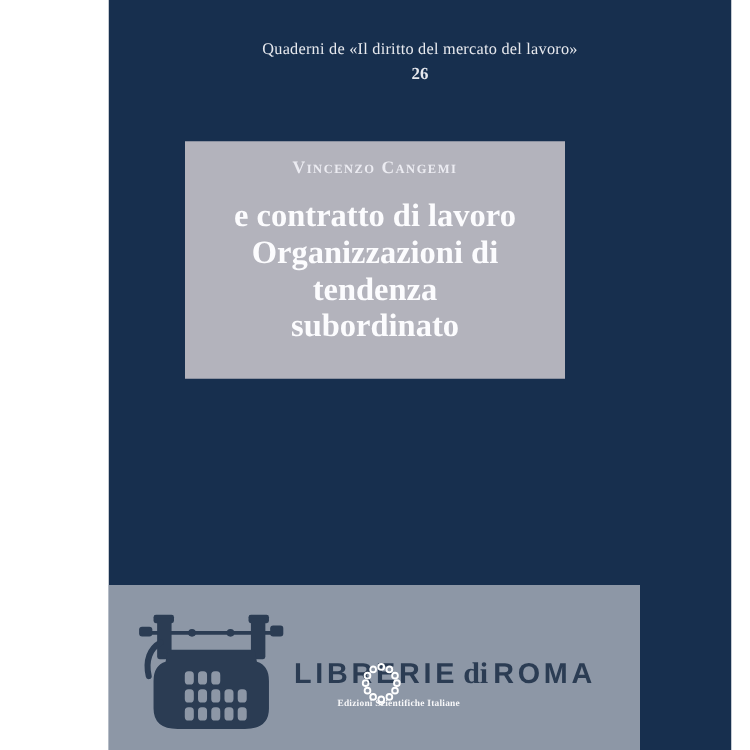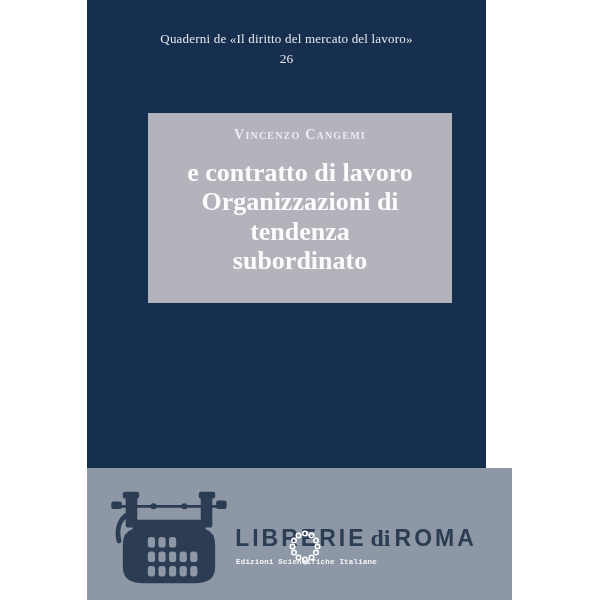--- a/index.html
+++ b/index.html
@@ -2,30 +2,30 @@
 <html style="--navy: #172f4e; --panel: #b3b3bc; --band: #8d97a6; --ink: #2b3c53; --white: #ffffff;"><head>
 <meta charset="utf-8">
 <style>
   html,body{margin:0;padding:0;background:#ffffff;}
   .stage{
     position:relative;width:600px;height:600px;margin:0 auto;
     background:var(--white,#ffffff);overflow:hidden;
     font-family:"Liberation Serif",serif;
   }
   .cover{
-    position:absolute;left:87px;top:0;width:399px;height:600px;
+    position:absolute;left:87px;top:0;width:498px;height:600px;
     background:var(--navy,#172f4e);
   }
   
   .series{
     position:absolute;left:0;top:31px;width:100%;text-align:center;
     color:#e7e9ee;
   }
   .series-title{font-size:13px;letter-spacing:.2px;}
-  .series-number{font-size:13.5px;font-weight:normal;margin-top:4px;}
+  .series-number{font-size:13.5px;font-weight:bold;margin-top:4px;}
   
   .title-panel{
     position:absolute;left:61px;top:113px;width:304px;height:190px;
     background:var(--panel,#b3b3bc);text-align:center;
   }
   .author{
     margin-top:14px;font-variant:small-caps;font-size:14px;
     letter-spacing:1.2px;color:#ececf2;font-weight:600;
   }
   .book-title{
@@ -44,23 +44,23 @@
     font-family:"Liberation Sans",sans-serif;font-weight:bold;
     font-size:23px;letter-spacing:3px;color:var(--ink,#2b3c53);
     white-space:nowrap;
   }
   .brand-text .di{
     font-family:"Liberation Serif",serif;font-weight:600;
     letter-spacing:0;font-size:24px;padding:0 4px;
   }
   .emblem{position:absolute;left:202px;top:62px;width:32px;height:35px;}
   .publisher{
-    position:absolute;left:149px;top:90px;width:132px;text-align:left;
+    position:absolute;left:149px;top:90px;width:132px;text-align:right;
     font-size:7.5px;font-weight:bold;color:#f7f7f9;letter-spacing:.2px;
-    font-family:Liberation Mono, monospace;white-space:nowrap;
+    font-family:Liberation Serif, serif;white-space:nowrap;
   }
 </style>
 </head>
 <body>
 
 <div class="stage">
   <div class="cover">
 
     <div class="series">
       <div class="series-title">Quaderni de «Il diritto del mercato del lavoro»</div>

